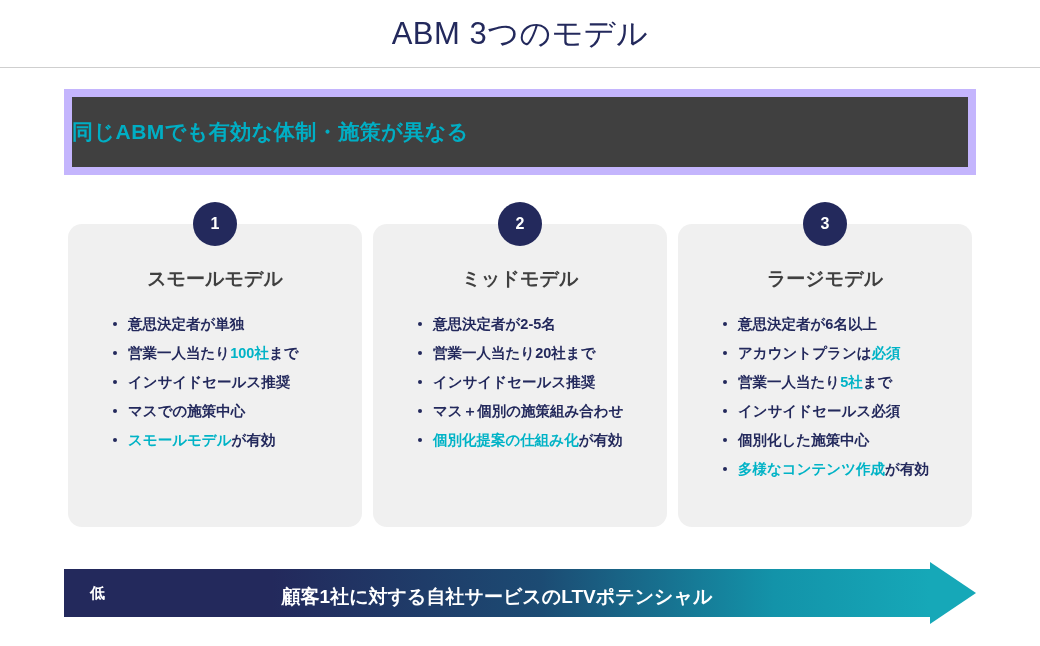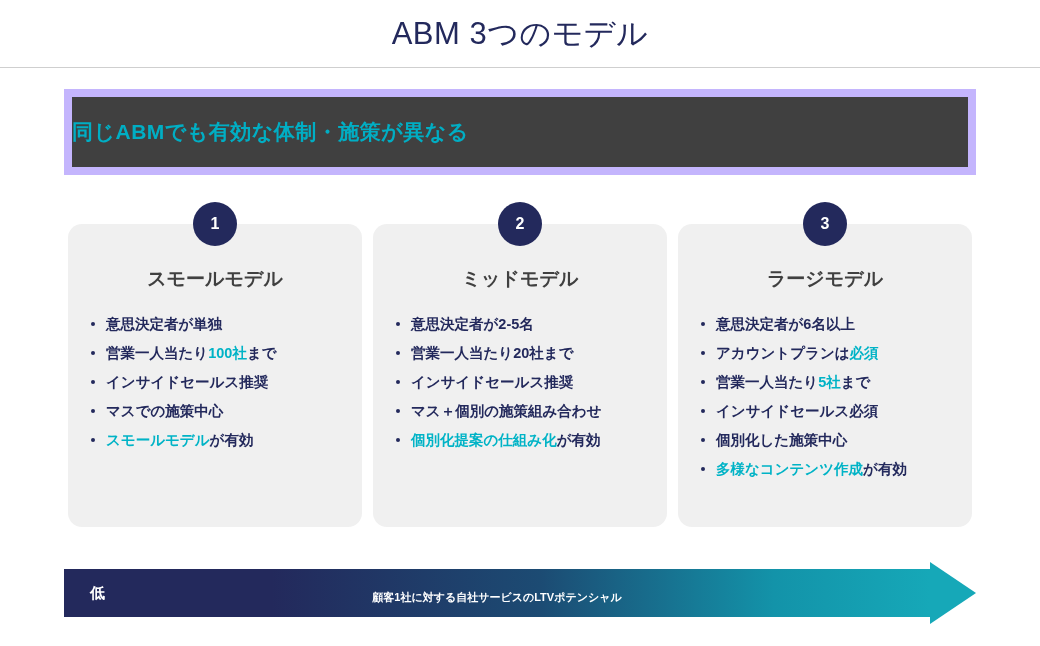--- a/index.html
+++ b/index.html
@@ -97,22 +97,22 @@
   }
   .card-title {
     text-align: center;
     font-size: 19px;
     font-weight: bold;
     color: #404040;
     margin-bottom: 18px;
   }
   .bullets {
     list-style: none;
-    margin: 0;
-    padding: 0 14px 0 22px;
+    margin: 16px;
+    padding: 0 14px 0 28px;
   }
   .bullets li {
     position: relative;
     font-size: 14.5px;
     font-weight: bold;
     color: #23295c;
     line-height: 29px;
     padding-left: 16px;
     white-space: nowrap;
   }
@@ -165,21 +165,21 @@
   }
   .arrow-label {
     position: absolute;
     left: 0;
     top: 0;
     width: 866px;
     height: 56px;
     display: flex;
     align-items: center;
     justify-content: center;
-    font-size: 11px;
+    font-size: 19px;
     font-weight: bold;
     color: #ffffff;
     pointer-events: none;
   }
   .arrow-high {
     position: absolute;
     right: 18px;
     top: 0;
     height: 48px;
     display: flex;

